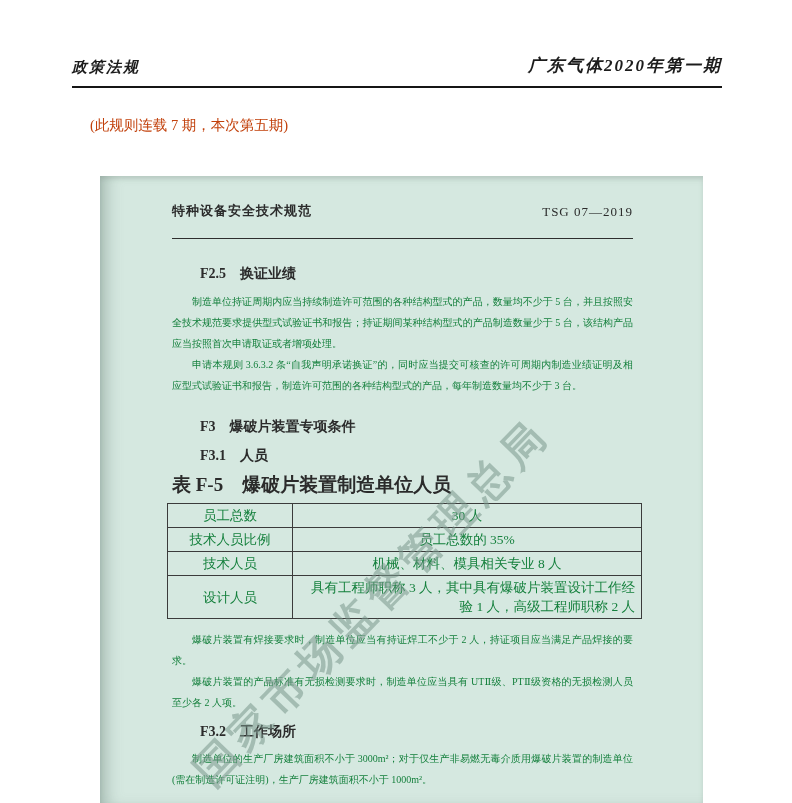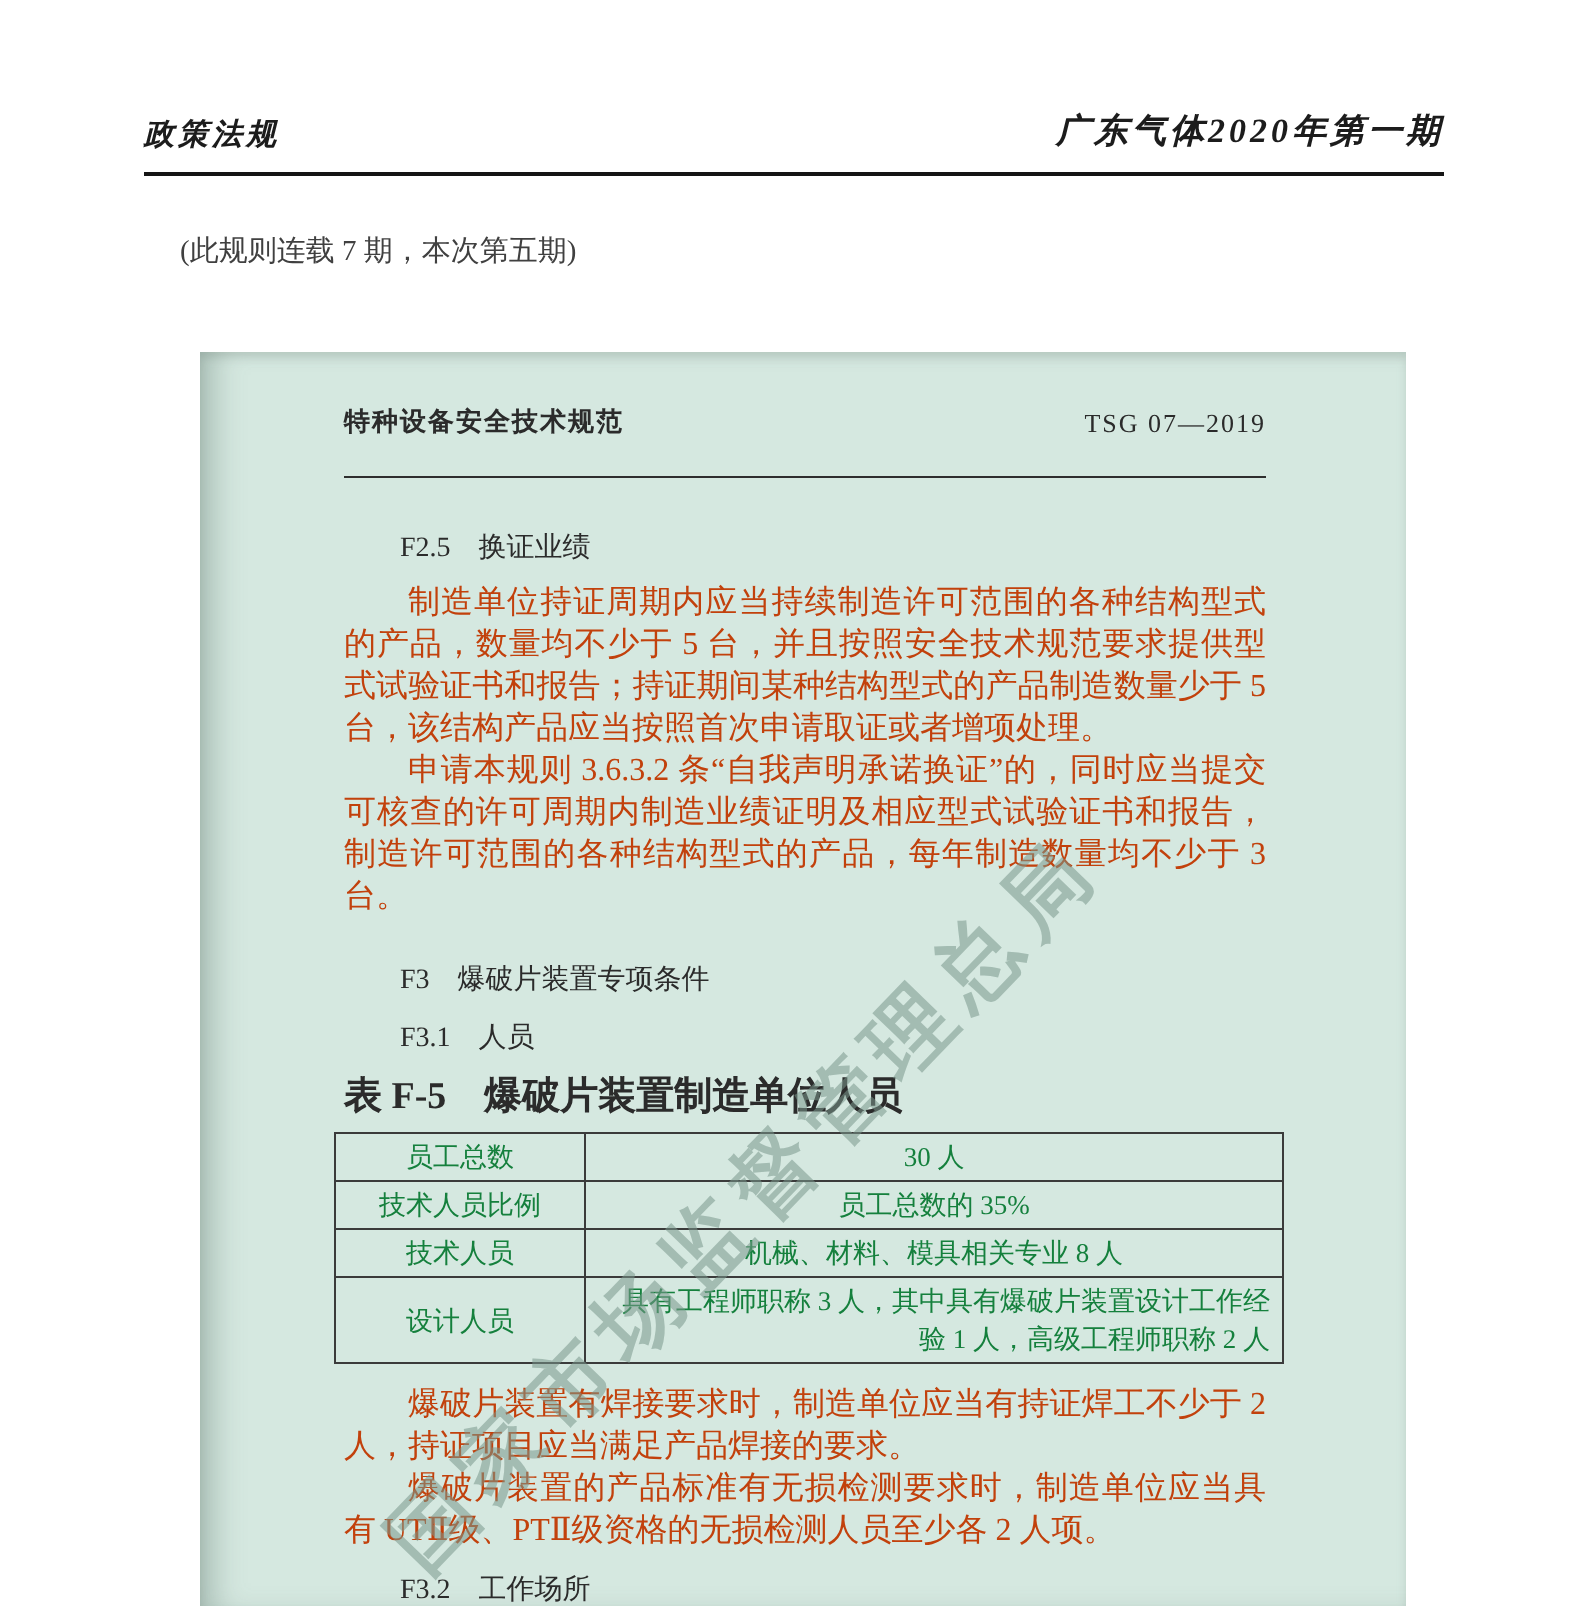--- a/index.html
+++ b/index.html
@@ -32,21 +32,21 @@
     font-size: 17px;
     font-weight: bold;
     font-style: italic;
     letter-spacing: 2px;
   }
 
   .serial-note {
     position: absolute;
     left: 90px; top: 116px;
     font-size: 14.5px;
-    color: #404040;
+    color: #c2410c;
   }
 
   
   .scan-page {
     position: absolute;
     left: 100px; top: 176px;
     width: 603px; height: 627px;
     background: #d5e8e0;
     box-shadow:
       inset 14px 0 16px -8px rgba(95, 118, 110, 0.42),
@@ -73,36 +73,36 @@
     letter-spacing: 1px;
   }
   .doc-code {
     font-size: 13px;
     font-weight: normal;
     letter-spacing: 1px;
   }
 
   .heading {
     font-size: 14px;
-    font-weight: normal;
+    font-weight: bold;
     margin: 0;
     text-indent: 2em;
   }
   .h-f25 { margin-top: 26px; }
   .h-f3  { margin-top: 22px; }
   .h-f31 { margin-top: 11px; }
   .h-f32 { margin-top: 10px; }
 
   .para {
-    font-size: 16px;
+    font-size: 10px;
     line-height: 21px;
     margin: 0;
     text-align: justify;
     text-indent: 2em;
-    color: #c2410c;
+    color: #15803d;
   }
   .p1 { margin-top: 8px; }
   .p-ref { margin-top: 4px; }
   .p-weld { margin-top: 10px; }
   .p-area { margin-top: 7px; }
 
   .table-caption {
     margin: 7px 0 0 0;
     text-align: left;
     font-size: 19px;

